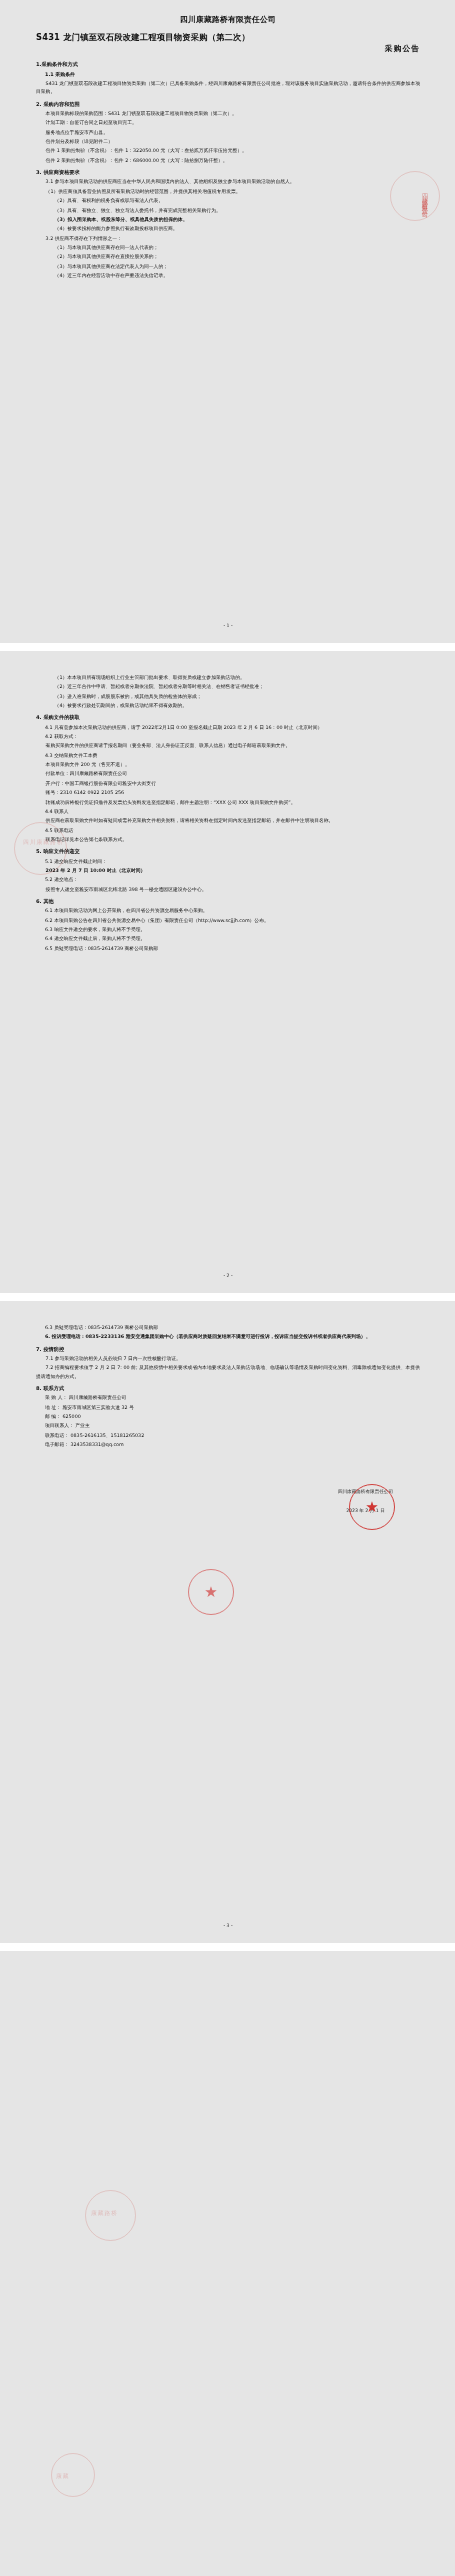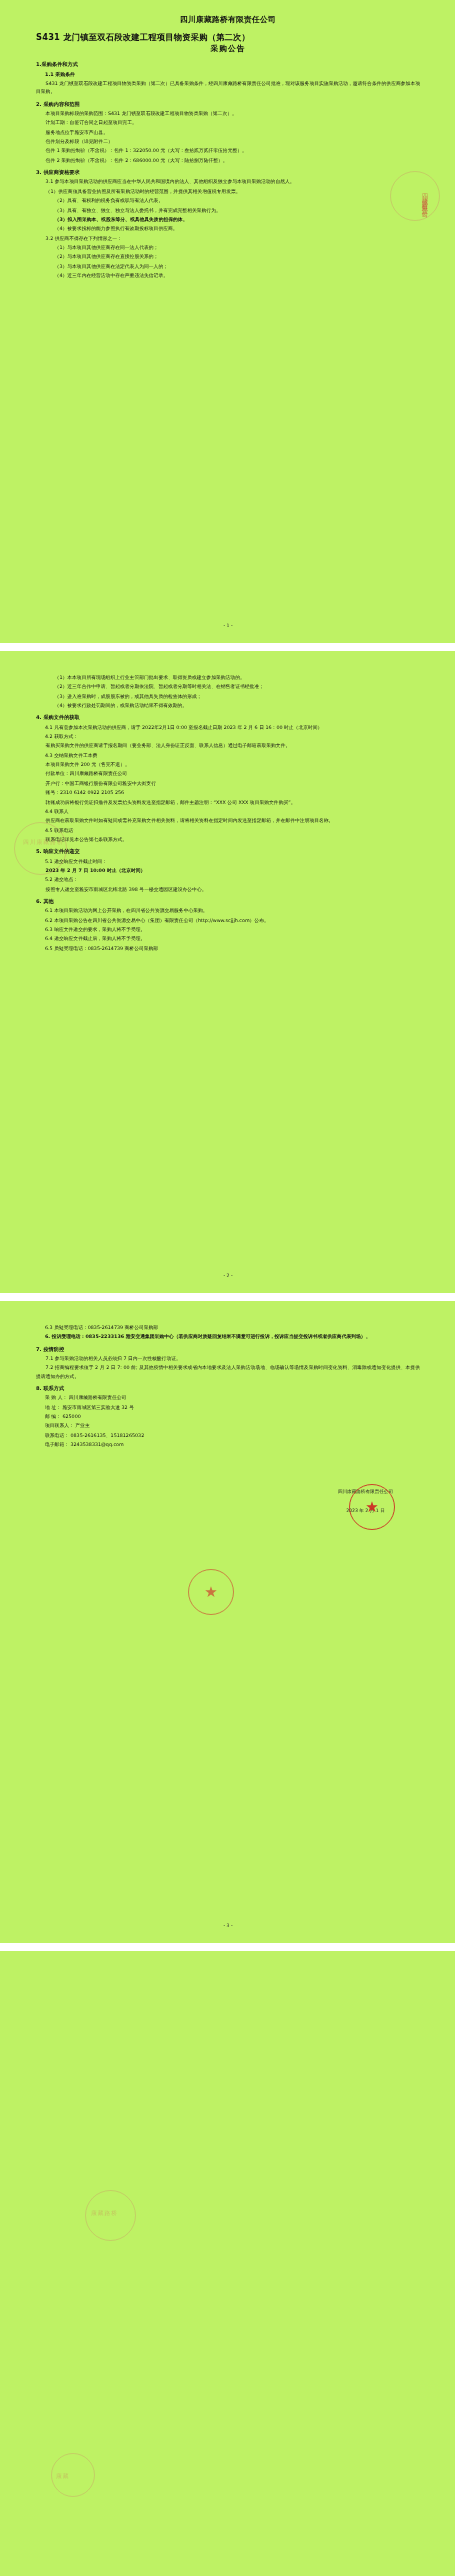--- a/index.html
+++ b/index.html
@@ -12,21 +12,21 @@
     font-family: "DejaVu Sans", "Liberation Sans", sans-serif;
     color: #111;
   }
   .doc {
     width: 456px;
     position: relative;
   }
   .page {
     position: relative;
     width: 456px;
-    background: #bef264;
+    background: #e5e5e5;
     box-sizing: border-box;
     overflow: hidden;
   }
   .page-1 { height: 643px; padding: 15px 36px 0 36px; }
   .page-2 { height: 642px; padding: 23px 36px 0 36px; }
   .page-3 { height: 642px; padding: 23px 36px 0 36px; }
   .page-4 { height: 648px; padding: 23px 36px 0 36px; }
 
   .gap {
     height: 8px;
@@ -42,21 +42,21 @@
     margin-bottom: 5.7px;
   }
   .title {
     text-align: left;
     font-size: 8.3px;
     font-weight: bold;
     letter-spacing: 0.2px;
     line-height: 1.5;
   }
   .subtitle {
-    text-align: center;
+    text-align: right;
     font-size: 7.7px;
     font-weight: bold;
     letter-spacing: 1.1px;
     margin-top: 1.1px;
     margin-bottom: 6.8px;
   }
 
   .h2 {
     font-size: 5.2px;
     font-weight: bold;

